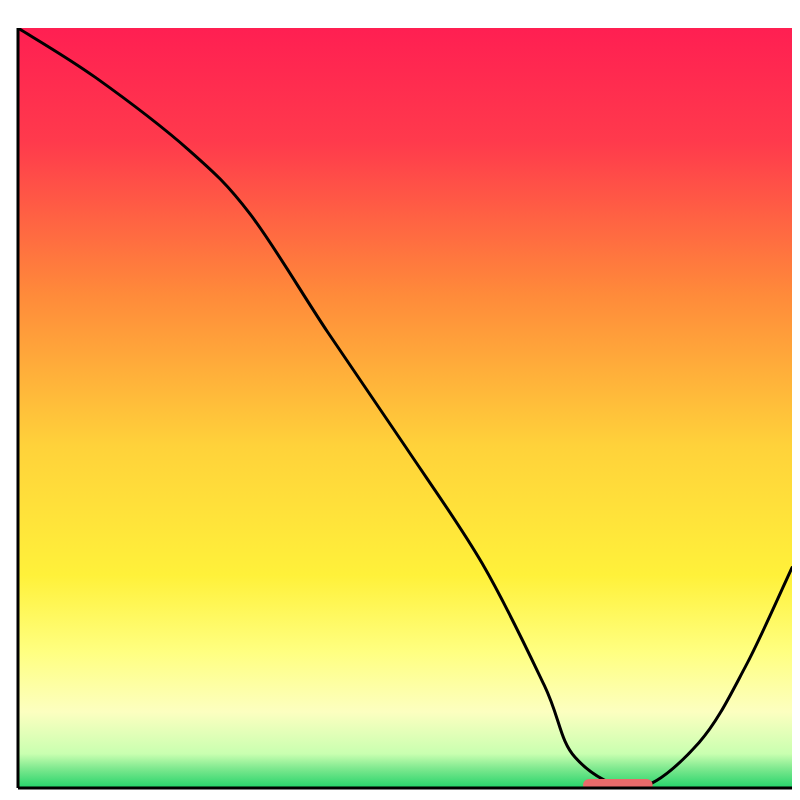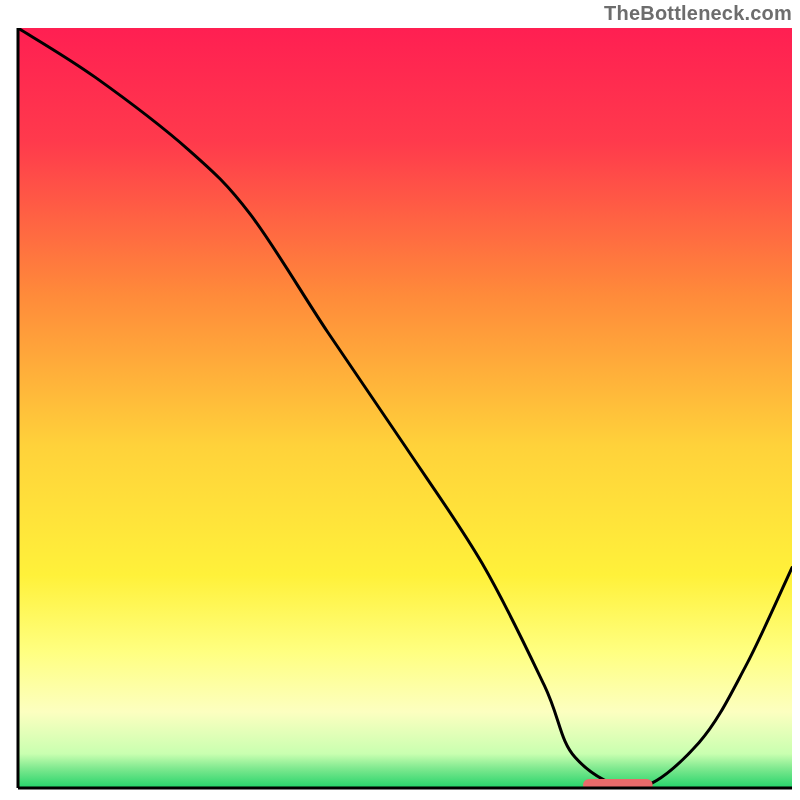--- a/index.html
+++ b/index.html
@@ -26,21 +26,20 @@
     z-index: 10;
   }
   svg {
     display: block;
   }
 </style>
 </head>
 <body>
 
 <div class="wrap">
-  <div class="watermark">TheBottleneck.com</div>
 
   <svg id="chart-svg" width="800" height="800" viewBox="0 0 800 800">
     <defs>
       <linearGradient id="bg-grad" x1="0" y1="0" x2="0" y2="1">
           <stop offset="0%" stop-color="#ff1f52"></stop>
           <stop offset="15%" stop-color="#ff3a4c"></stop>
           <stop offset="35%" stop-color="#ff8a3a"></stop>
           <stop offset="55.00000000000001%" stop-color="#ffd23a"></stop>
           <stop offset="72%" stop-color="#fff13a"></stop>
           <stop offset="82%" stop-color="#ffff80"></stop>

